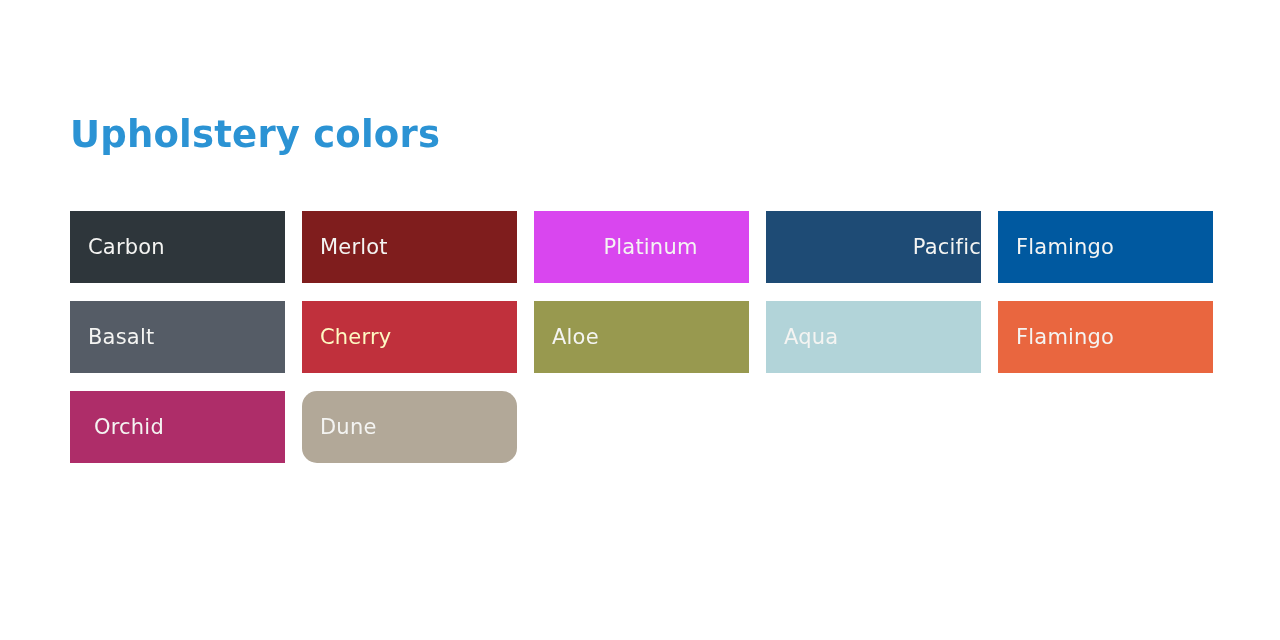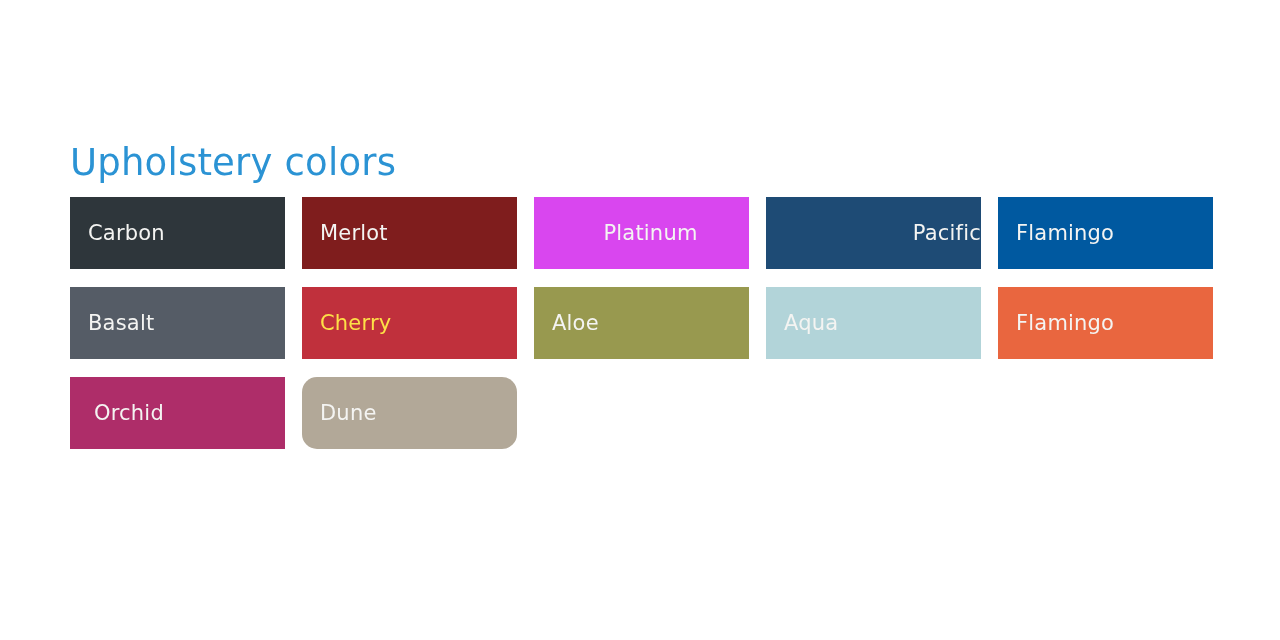--- a/index.html
+++ b/index.html
@@ -15,33 +15,33 @@
   }
   #slide {
     position: relative;
     width: 1280px;
     height: 640px;
     background: #ffffff;
   }
   #page-title {
     position: absolute;
     left: 70px;
-    top: 142px;
+    top: 114px;
     font-family: "DejaVu Sans", sans-serif;
     font-size: 37px;
-    font-weight: 400;
+    font-weight: 700;
     letter-spacing: 0.2px;
     color: #2b93d4;
     line-height: 1.15;
     white-space: nowrap;
   }
   #swatch-grid {
     position: absolute;
     left: 70px;
-    top: 197px;
+    top: 211px;
     width: 1150px;
     display: grid;
     grid-template-columns: repeat(5, 215px);
     grid-auto-rows: 72px;
     column-gap: 17px;
     row-gap: 18px;
   }
   .swatch {
     position: relative;
     width: 215px;
@@ -82,21 +82,21 @@
       <div class="swatch" style="background: rgb(30, 75, 117); justify-content: flex-end;">
         <span class="swatch-label" style="color: rgb(244, 244, 242);">Pacific</span>
       </div>
       <div class="swatch" style="background: rgb(0, 89, 160);">
         <span class="swatch-label" style="color: rgb(244, 244, 242);">Flamingo</span>
       </div>
       <div class="swatch" style="background: rgb(85, 92, 102);">
         <span class="swatch-label" style="color: rgb(244, 244, 242);">Basalt</span>
       </div>
       <div class="swatch" style="background: rgb(192, 48, 60);">
-        <span class="swatch-label" style="color: #fde047;">Cherry</span>
+        <span class="swatch-label" style="color: #fef9c3;">Cherry</span>
       </div>
       <div class="swatch" style="background: rgb(152, 153, 79);">
         <span class="swatch-label" style="color: rgb(244, 244, 242);">Aloe</span>
       </div>
       <div class="swatch" style="background: rgb(178, 212, 217);">
         <span class="swatch-label" style="color: rgb(244, 244, 242);">Aqua</span>
       </div>
       <div class="swatch" style="background: rgb(233, 102, 63);">
         <span class="swatch-label" style="color: rgb(244, 244, 242);">Flamingo</span>
       </div>

